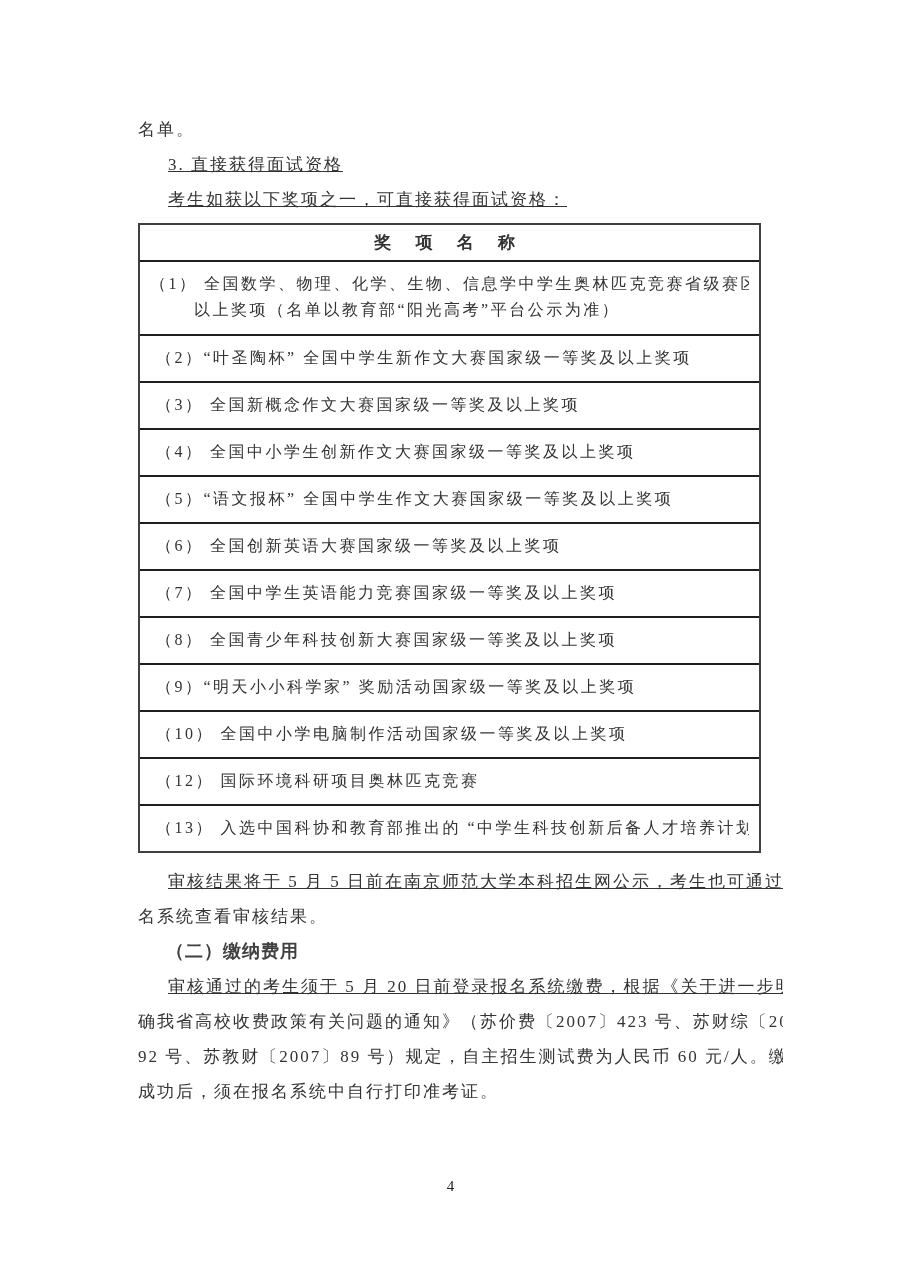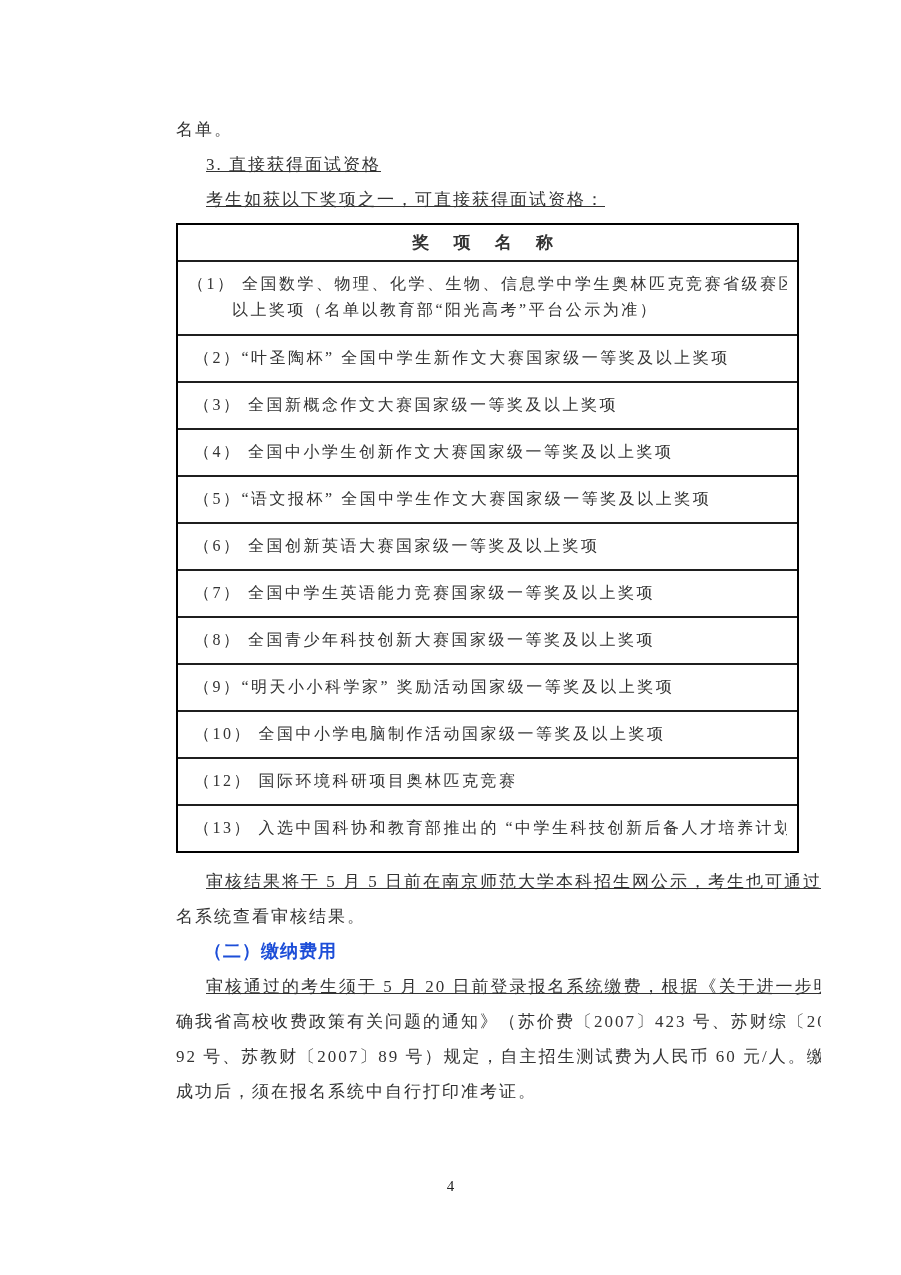--- a/index.html
+++ b/index.html
@@ -19,36 +19,35 @@
     position: absolute;
     top: 0; left: 0;
     width: 901px;
     height: 1275px;
   }
   .content {
     position: absolute;
     top: 112px;
     left: 138px;
     width: 645px;
-    margin-left: 38px;
   }
   .line {
     height: 35px;
     line-height: 35px;
     font-size: 17px;
     letter-spacing: 2px;
     white-space: nowrap;
     overflow: hidden;
   }
   .indent { text-indent: 30px; text-decoration: underline; }
 
   
   .award-table {
     width: 619px;
-    border: 2px solid #000000;
+    border: 2px solid #404040;
     margin-top: 6px;
     margin-bottom: 11px;
   }
   .award-header {
     text-align: center;
     font-weight: bold;
     font-size: 17px;
     letter-spacing: 10px;
     padding: 9px 0;
     line-height: 17px;
@@ -70,21 +69,21 @@
 
   
   .section-heading {
     height: 35px;
     line-height: 35px;
     font-size: 18px;
     font-weight: bold;
     letter-spacing: 1px;
     text-indent: 28px;
     font-family: "Liberation Sans", "DejaVu Sans", sans-serif;
-    color: #1d4ed8;
+    color: #404040;
     white-space: nowrap;
   }
 
   
   .page-number {
     position: absolute;
     top: 1178px;
     left: 0;
     width: 901px;
     text-align: center;

